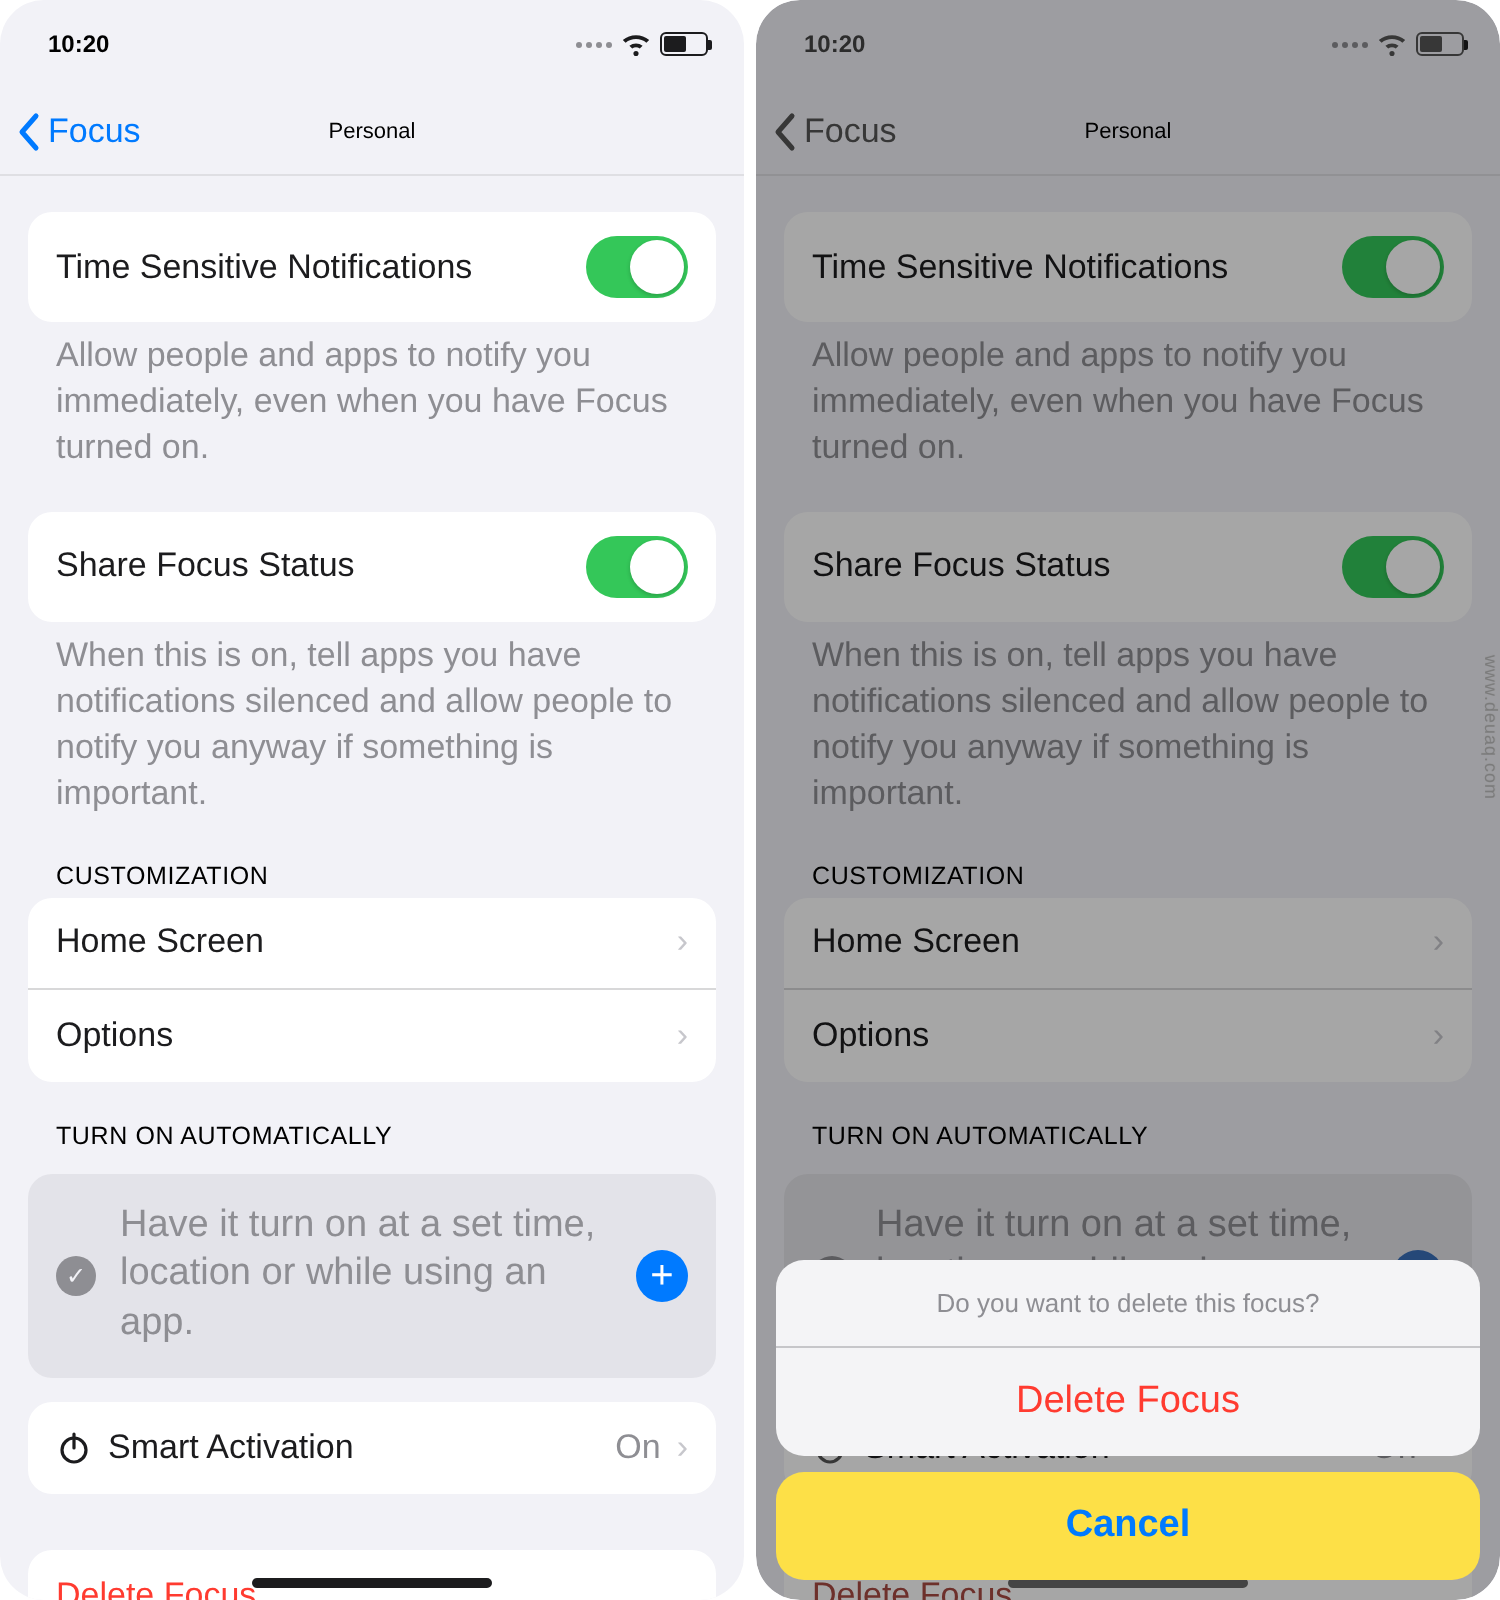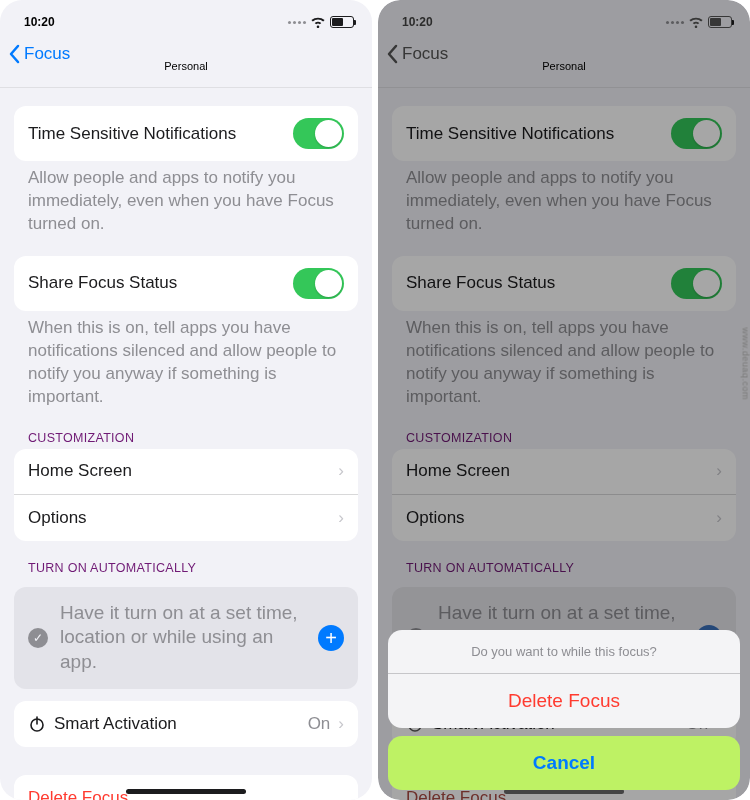--- a/index.html
+++ b/index.html
@@ -59,21 +59,21 @@
   
   .navbar {
     height: 44px;
     display: flex; align-items: center; justify-content: center;
     position: relative;
     border-bottom: 0.5px solid rgba(0,0,0,0.08);
   }
   .nav-title { font-size: 11px; font-weight: 400; }
   .nav-back {
     position: absolute; left: 8px; top: 0; bottom: 0;
-    display: flex; align-items: flex-start; gap: 4px;
+    display: flex; align-items: center; gap: 4px;
     color: #007aff; font-size: 17px;
   }
   .phone.dimmed .nav-back { color: #555; }
   
   .scroll { padding: 0 14px; position: relative; }
   .card {
     background: #fff;
     border-radius: 12px;
     margin-top: 18px;
     overflow: hidden;
@@ -92,21 +92,21 @@
   .chevron { color: #c7c7cc; }
   .footer-text {
     padding: 6px 14px 2px;
     font-size: 17px;
     line-height: 1.35;
     color: #8e8e93;
   }
   .section-header {
     padding: 20px 14px 4px;
     font-size: 12.5px;
-    color: #701a75;
+    color: #000000;
     letter-spacing: 0.3px;
   }
   
   .toggle {
     width: 51px; height: 31px; border-radius: 16px;
     background: #34c759; position: relative;
   }
   .toggle::after {
     content:""; position:absolute; right:2px; top:2px;
     width:27px; height:27px; border-radius:50%; background:#fff;
@@ -159,21 +159,21 @@
   .sheet-msg {
     text-align:center; padding:14px 20px;
     font-size:13px; color:#8e8e93;
     border-bottom:0.5px solid rgba(60,60,67,0.25);
   }
   .sheet-action {
     text-align:center; padding:16px;
     font-size:19px; color:#ff3b30;
   }
   .sheet-cancel {
-    background:#bef264; border-radius:14px;
+    background:#fde047; border-radius:14px;
     text-align:center; padding:16px;
     font-size:19px; color:#007aff; font-weight:600;
   }
   .watermark {
     position: fixed; right: 4px; top: 50%;
     transform: translateY(-50%) rotate(90deg);
     transform-origin: right center;
     font-size: 9px; color: #bbb; letter-spacing: 0.5px;
   }
 </style>
@@ -362,21 +362,21 @@
 
     <div class="card" style="margin-top:28px">
       <div class="row delete-row">
         <span>Delete Focus</span>
       </div>
     </div>
   </div>
 
   <div class="action-sheet">
     <div class="sheet-card">
-      <div class="sheet-msg">Do you want to while this focus?</div>
+      <div class="sheet-msg">Do you want to delete this focus?</div>
       <div class="sheet-action">Delete Focus</div>
     </div>
     <div class="sheet-cancel">Cancel</div>
   </div>
 
   <div class="home-indicator"></div>
 </div>
 
 <div class="watermark">www.deuaq.com</div>
 

